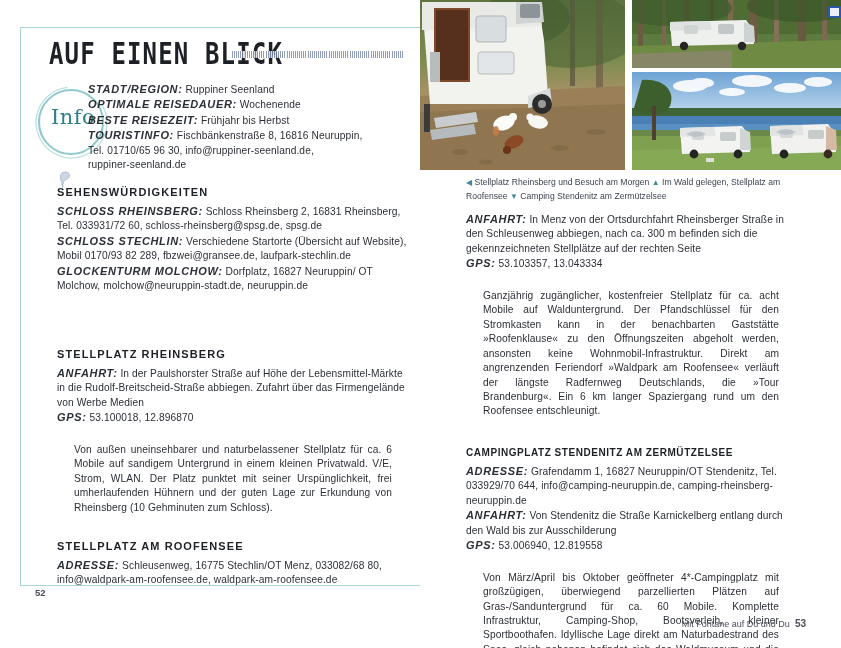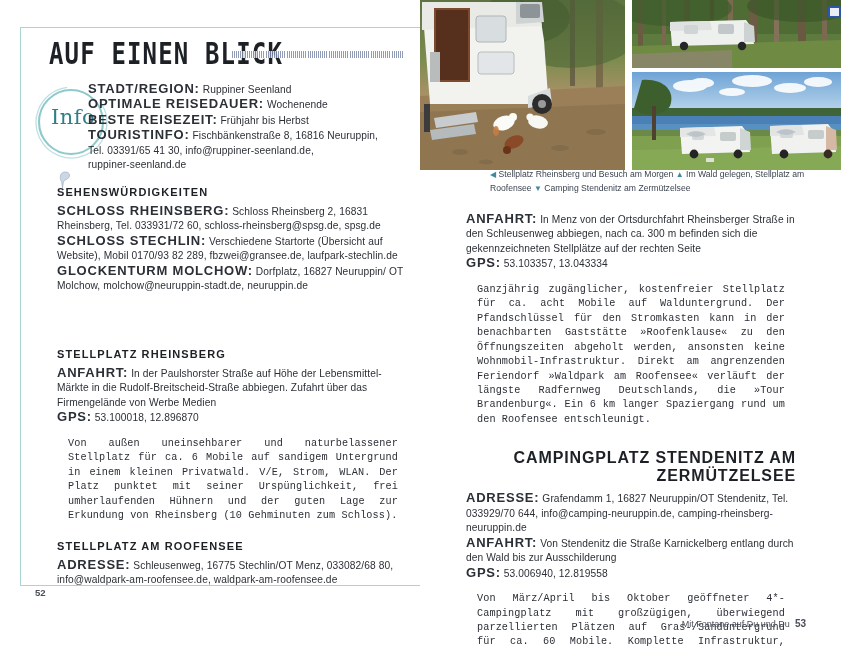--- a/index.html
+++ b/index.html
@@ -59,47 +59,47 @@
   }
 
   
   .col-left{position:absolute;left:88px;top:82px;width:320px;}
   .line{
     font-size:10.2px;
     line-height:14.45px;
     color:#2b2f36;
     letter-spacing:.01em;
   }
-  .lbl{font-weight:bold;letter-spacing:.06em;font-size:13px;}
+  .lbl{font-weight:bold;letter-spacing:.06em;font-size:11px;font-style:italic;}
 
   .sec-head{
     font-weight:bold;font-size:11px;letter-spacing:.1em;
     color:#1d2126;
   }
 
   .sights-block{position:absolute;left:57px;top:186px;width:350px;}
   .pin-icon{position:absolute;left:0px;top:-16px;width:18px;height:20px;}
 
   .blk{position:absolute;width:352px;left:57px;}
 
-  .just p{margin:11px;text-align:justify;font-family:Liberation Mono, monospace;}
+  .just p{margin:17px;text-align:justify;}
 
   
   .right-page{position:absolute;left:420px;top:0;width:421px;height:648px;background:#fff;}
 
   
   .photos{position:absolute;left:420px;top:0;width:421px;height:170px;}
   .ph{position:absolute;overflow:hidden;}
   .ph-a{left:0px;top:0px;width:205px;height:170px;}
   .ph-b{left:212px;top:0px;width:209px;height:68px;}
   .ph-c{left:212px;top:72px;width:209px;height:98px;}
 
   .caption{
-    position:absolute;left:466px;top:168px;width:330px;
-    font-size:8.6px;line-height:12.6px;color:#3c4350;margin-left:24px;
+    position:absolute;left:466px;top:176px;width:330px;
+    font-size:8.6px;line-height:12.6px;color:#3c4350;
   }
   .tri{color:#3f8b9b;font-size:8px;}
 
   .rcol{position:absolute;left:466px;top:212px;width:330px;}
 
   .footer-left{
     position:absolute;left:35px;top:587px;
     font-size:9.6px;font-weight:bold;color:#4a4f58;
   }
   .footer-right{
@@ -140,21 +140,21 @@
       </div>
       <div class="line">
         <span class="lbl">OPTIMALE REISEDAUER:</span><span> Wochenende</span>
       </div>
       <div class="line">
         <span class="lbl">BESTE REISEZEIT:</span><span> Frühjahr bis Herbst</span>
       </div>
       <div class="line">
         <span class="lbl">TOURISTINFO:</span><span> Fischbänkenstraße 8, 16816 Neuruppin,</span>
       </div>
-      <div class="line">Tel. 03391/65 41 30, info@ruppiner-seenland.de,</div>
+      <div class="line">Tel. 01710/65 96 30, info@ruppiner-seenland.de,</div>
       <div class="line">ruppiner-seenland.de</div>
     </div>
 
     <div class="sights-block">
       <svg class="pin-icon" viewBox="0 0 18 20">
         <path d="M5 3 C8 1, 13 2, 12.5 6 C12.2 9, 8 9.5, 6.5 11.5 L5.5 18 L4.6 11.6 C3 10, 2.6 5, 5 3 Z" fill="#ccd7e4" stroke="#9fb0c4" stroke-width="0.7"></path>
       </svg>
       <div class="sec-head">SEHENSWÜRDIGKEITEN</div>
       <div class="sp6"></div>
       <div class="line">
@@ -353,21 +353,21 @@
         <span class="lbl">GPS:</span><span> 53.103357, 13.043334</span>
       </div>
       <div class="line just">
         <p>Ganzjährig zugänglicher, kostenfreier Stellplatz für ca. acht Mobile auf Walduntergrund. Der Pfandschlüssel für den Stromkasten kann in der benachbarten Gaststätte »Roofenklause« zu den Öffnungszeiten abgeholt werden, ansonsten keine Wohnmobil-Infrastruktur. Direkt am angrenzenden Feriendorf »Waldpark am Roofensee« verläuft der längste Radfernweg Deutschlands, die »Tour Brandenburg«. Ein 6 km langer Spaziergang rund um den Roofensee entschleunigt.</p>
       </div>
     </div>
 
     <div class="sp10"></div>
 
     <div>
-      <div class="sec-head" style="font-size:16px;letter-spacing:.055em;text-align:right;">CAMPINGPLATZ STENDENITZ AM ZERMÜTZELSEE</div>
+      <div class="sec-head" style="font-size:10px;letter-spacing:.055em;">CAMPINGPLATZ STENDENITZ AM ZERMÜTZELSEE</div>
       <div class="sp6"></div>
       <div class="line">
         <span class="lbl">ADRESSE:</span><span> Grafendamm 1, 16827 Neuruppin/OT Stendenitz, Tel. 033929/70 644, info@camping-neuruppin.de, camping-rheinsberg-neuruppin.de</span>
       </div>
       <div class="line">
         <span class="lbl">ANFAHRT:</span><span> Von Stendenitz die Straße Karnickelberg entlang durch den Wald bis zur Ausschilderung</span>
       </div>
       <div class="line">
         <span class="lbl">GPS:</span><span> 53.006940, 12.819558</span>
       </div>

